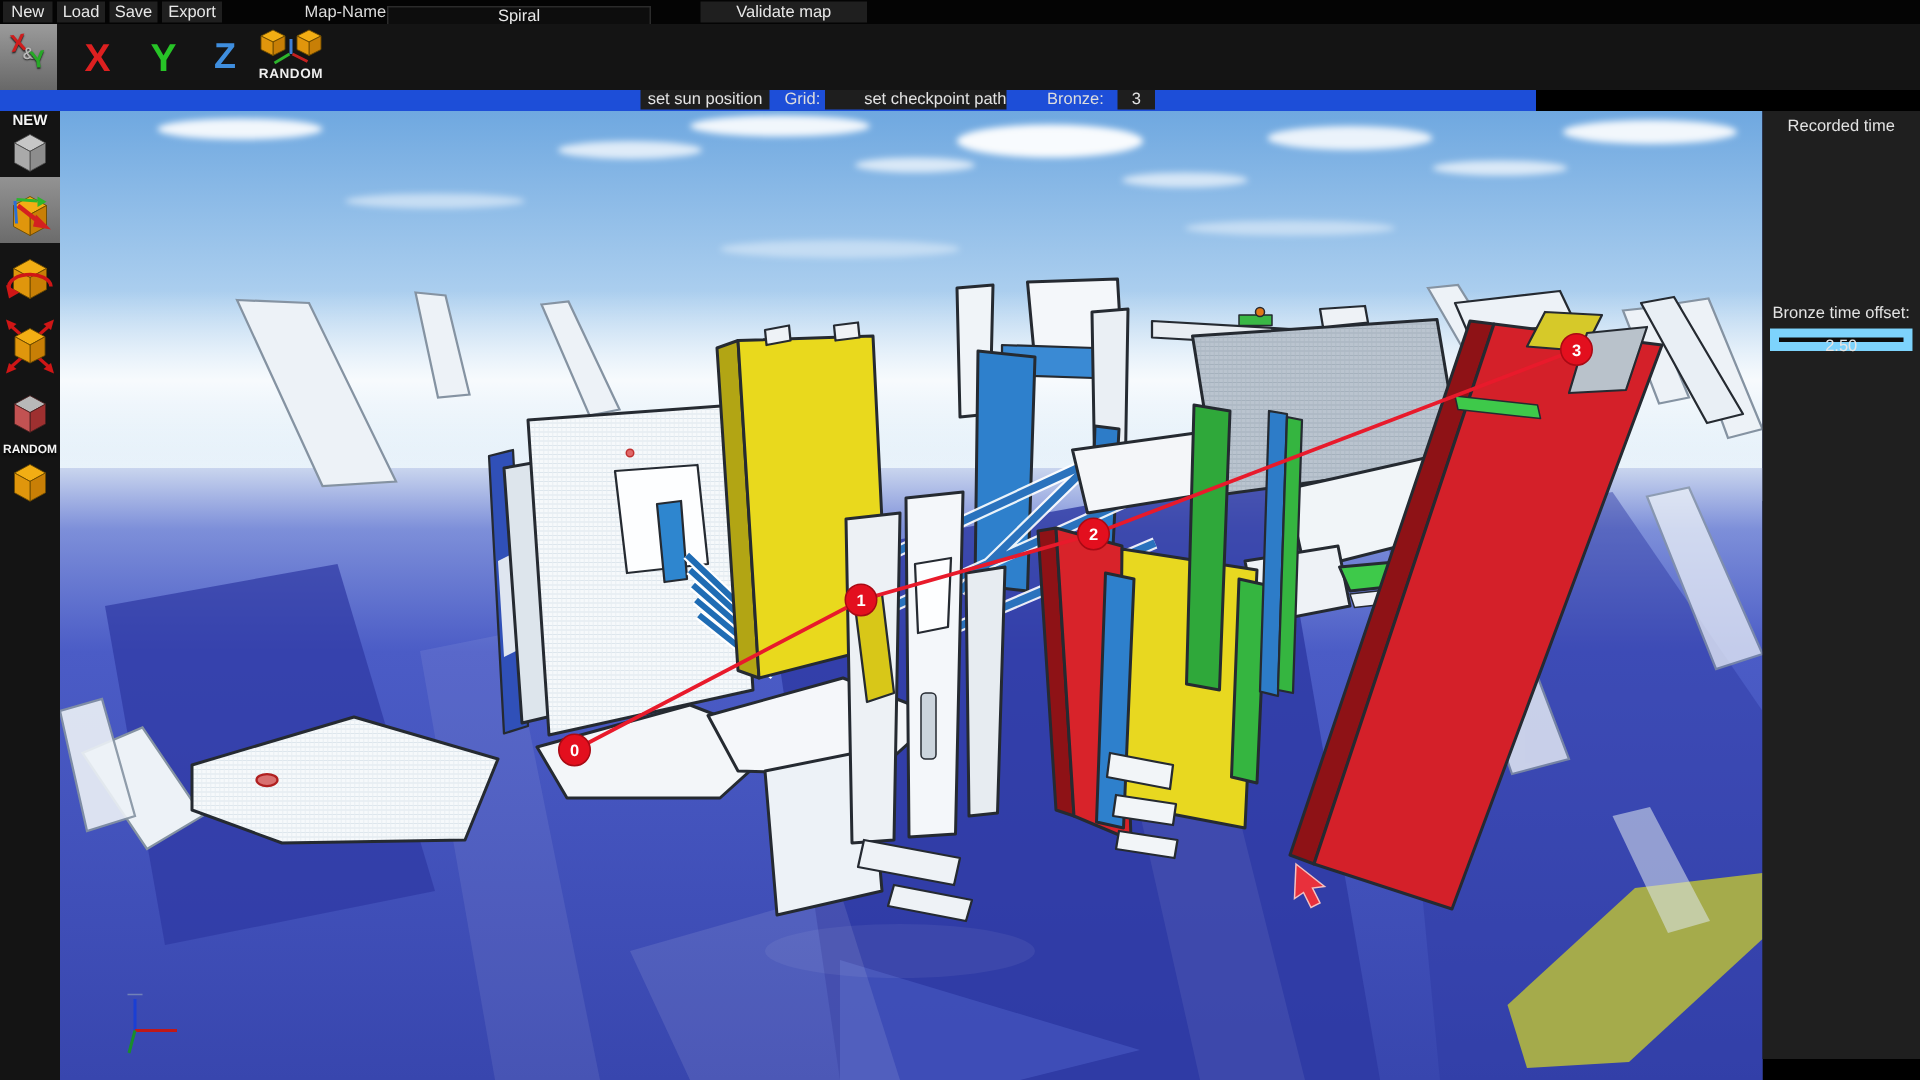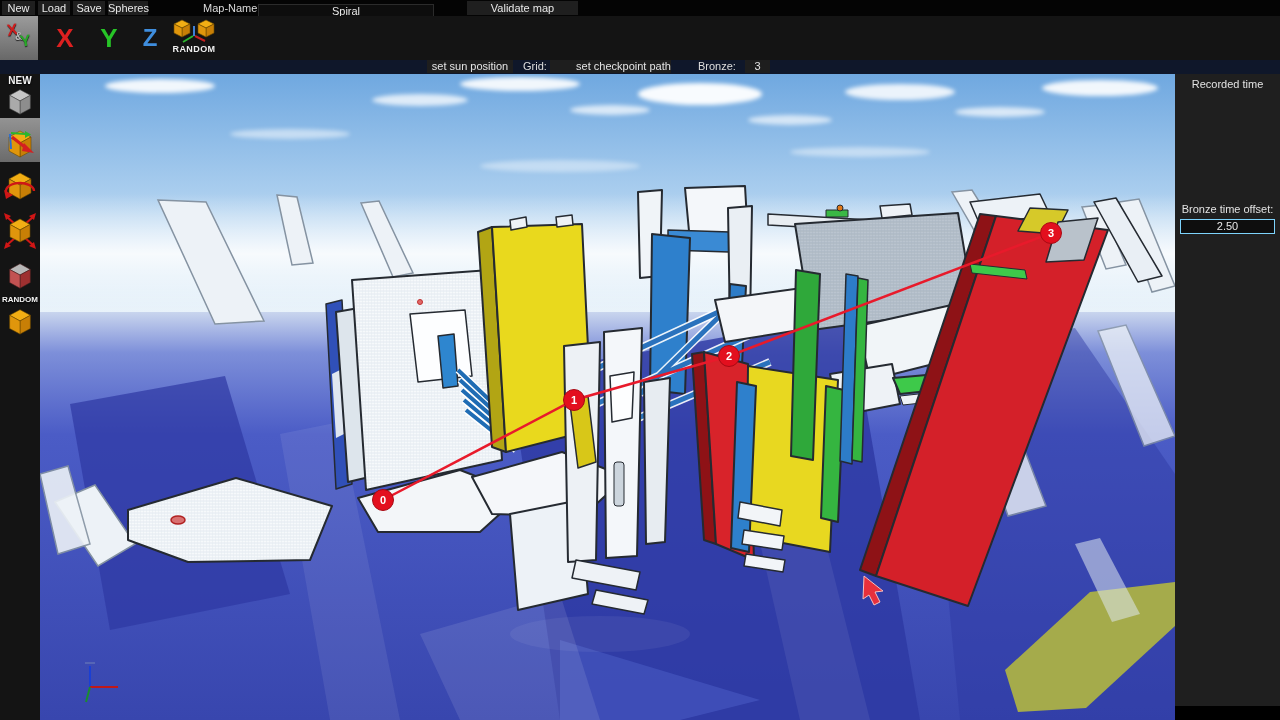--- a/index.html
+++ b/index.html
@@ -26,21 +26,21 @@
   #xy-btn .g2{position:absolute;left:15px;top:14px;color:#b9b9b9;font-size:11px;font-weight:bold;text-shadow:0 1px 1px #222;}
   #xy-btn .g3{position:absolute;left:20px;top:16px;color:#27a827;font-size:16px;font-weight:bold;transform:rotate(-8deg);text-shadow:0 1px 1px #222;}
   .axis-letter{position:absolute;top:5px;width:30px;height:34px;font-size:26px;font-weight:bold;
       text-align:center;line-height:34px;cursor:default;}
   #ax-x{left:50px;color:#dd2020;} #ax-y{left:94px;color:#27c427;} #ax-z{left:135px;color:#3f8ede;font-size:24px;}
   #global-btn{position:absolute;left:167px;top:2px;width:54px;height:42px;text-align:center;}
   #global-btn svg{display:block;margin:0 auto;}
   #global-label{color:#f0f0f0;font-size:9px;font-weight:bold;letter-spacing:.4px;margin-top:-2px;}
 
   
-  #optbar{position:absolute;left:0;top:60px;width:1280px;height:14px;background:#0f172a;text-decoration:underline;}
+  #optbar{position:absolute;left:0;top:60px;width:1024px;height:14px;background:#1d4ed8;text-decoration:underline;}
   .obtn{position:absolute;top:0;height:13px;background:#1e1e1e;color:#e4e4e4;font-size:11px;
         line-height:13px;text-align:center;cursor:default;}
   .olabel{position:absolute;top:0;height:13px;color:#dedede;font-size:11px;line-height:13px;}
   #sun-btn{left:427px;width:86px;} #grid-label{left:523px;} #grid-btn{left:550px;width:25px;padding-left:36px;}
   #cp-btn{left:561px;width:95px;margin-left:15px;} #spheres-label{left:698px;} #spheres-val{left:745px;width:25px;}
 
   
   #mainrow{position:absolute;left:0;top:74px;width:1280px;height:646px;display:flex;}
   
   #toolbar-left{width:40px;height:646px;background:#141414;flex:none;}
@@ -51,34 +51,34 @@
       font-weight:bold;font-size:10px;letter-spacing:0;z-index:2;text-shadow:0 1px 2px #000;}
   .tlabel.small{font-size:8px;}
   
   #viewport{width:1135px;height:646px;position:relative;flex:none;background:#4254c0;}
   #viewport svg{position:absolute;left:0;top:0;}
   
   #panel-right{width:105px;height:632px;background:#1f1f1f;flex:none;position:relative;}
   #recorded-label{position:absolute;top:4px;left:0;width:105px;text-align:center;color:#e2e2e2;font-size:11px;}
   #bronze-label{position:absolute;top:129px;left:0;width:105px;text-align:center;color:#e2e2e2;font-size:11px;}
   #bronze-input{position:absolute;top:145px;left:5px;width:95px;height:15px;background:#0e0e0e;
-      border:1px solid #7dd3fc;color:#e6e6e6;font-size:11px;line-height:13px;text-align:center;}
+      border:6px solid #7dd3fc;color:#e6e6e6;font-size:11px;line-height:13px;text-align:center;}
 
   .ckpt-num{font-size:11px;font-weight:bold;fill:#fff;}
 </style>
 </head>
 <body>
 
 <div id="app">
 
   <div id="menubar">
     <div class="mbtn" id="mn-new">New</div>
     <div class="mbtn" id="mn-load">Load</div>
     <div class="mbtn" id="mn-save">Save</div>
-    <div class="mbtn" id="mn-export">Spheres</div>
+    <div class="mbtn" id="mn-export">Export</div>
     <div class="mlabel" id="mapname-label">Map-Name:</div>
     <div id="mapname-input">Spiral</div>
     <div class="mbtn" id="validate-btn">Validate map</div>
   </div>
 
   <div id="axisbar">
     <div id="xy-btn">
       <span class="g1">X</span>
       <span class="g2">&amp;</span>
       <span class="g3">Y</span>

